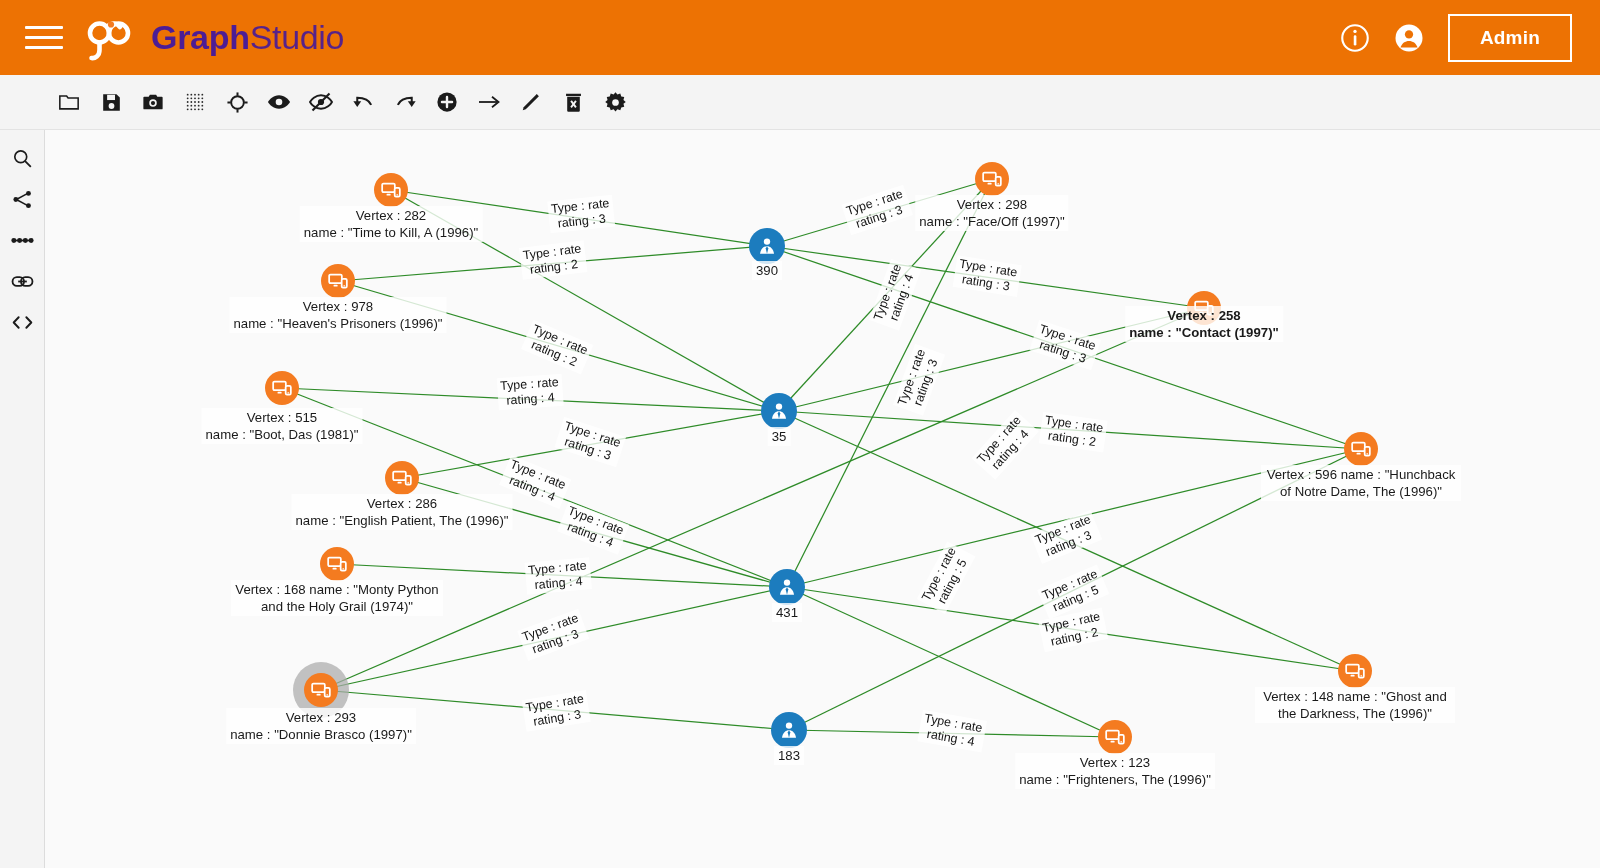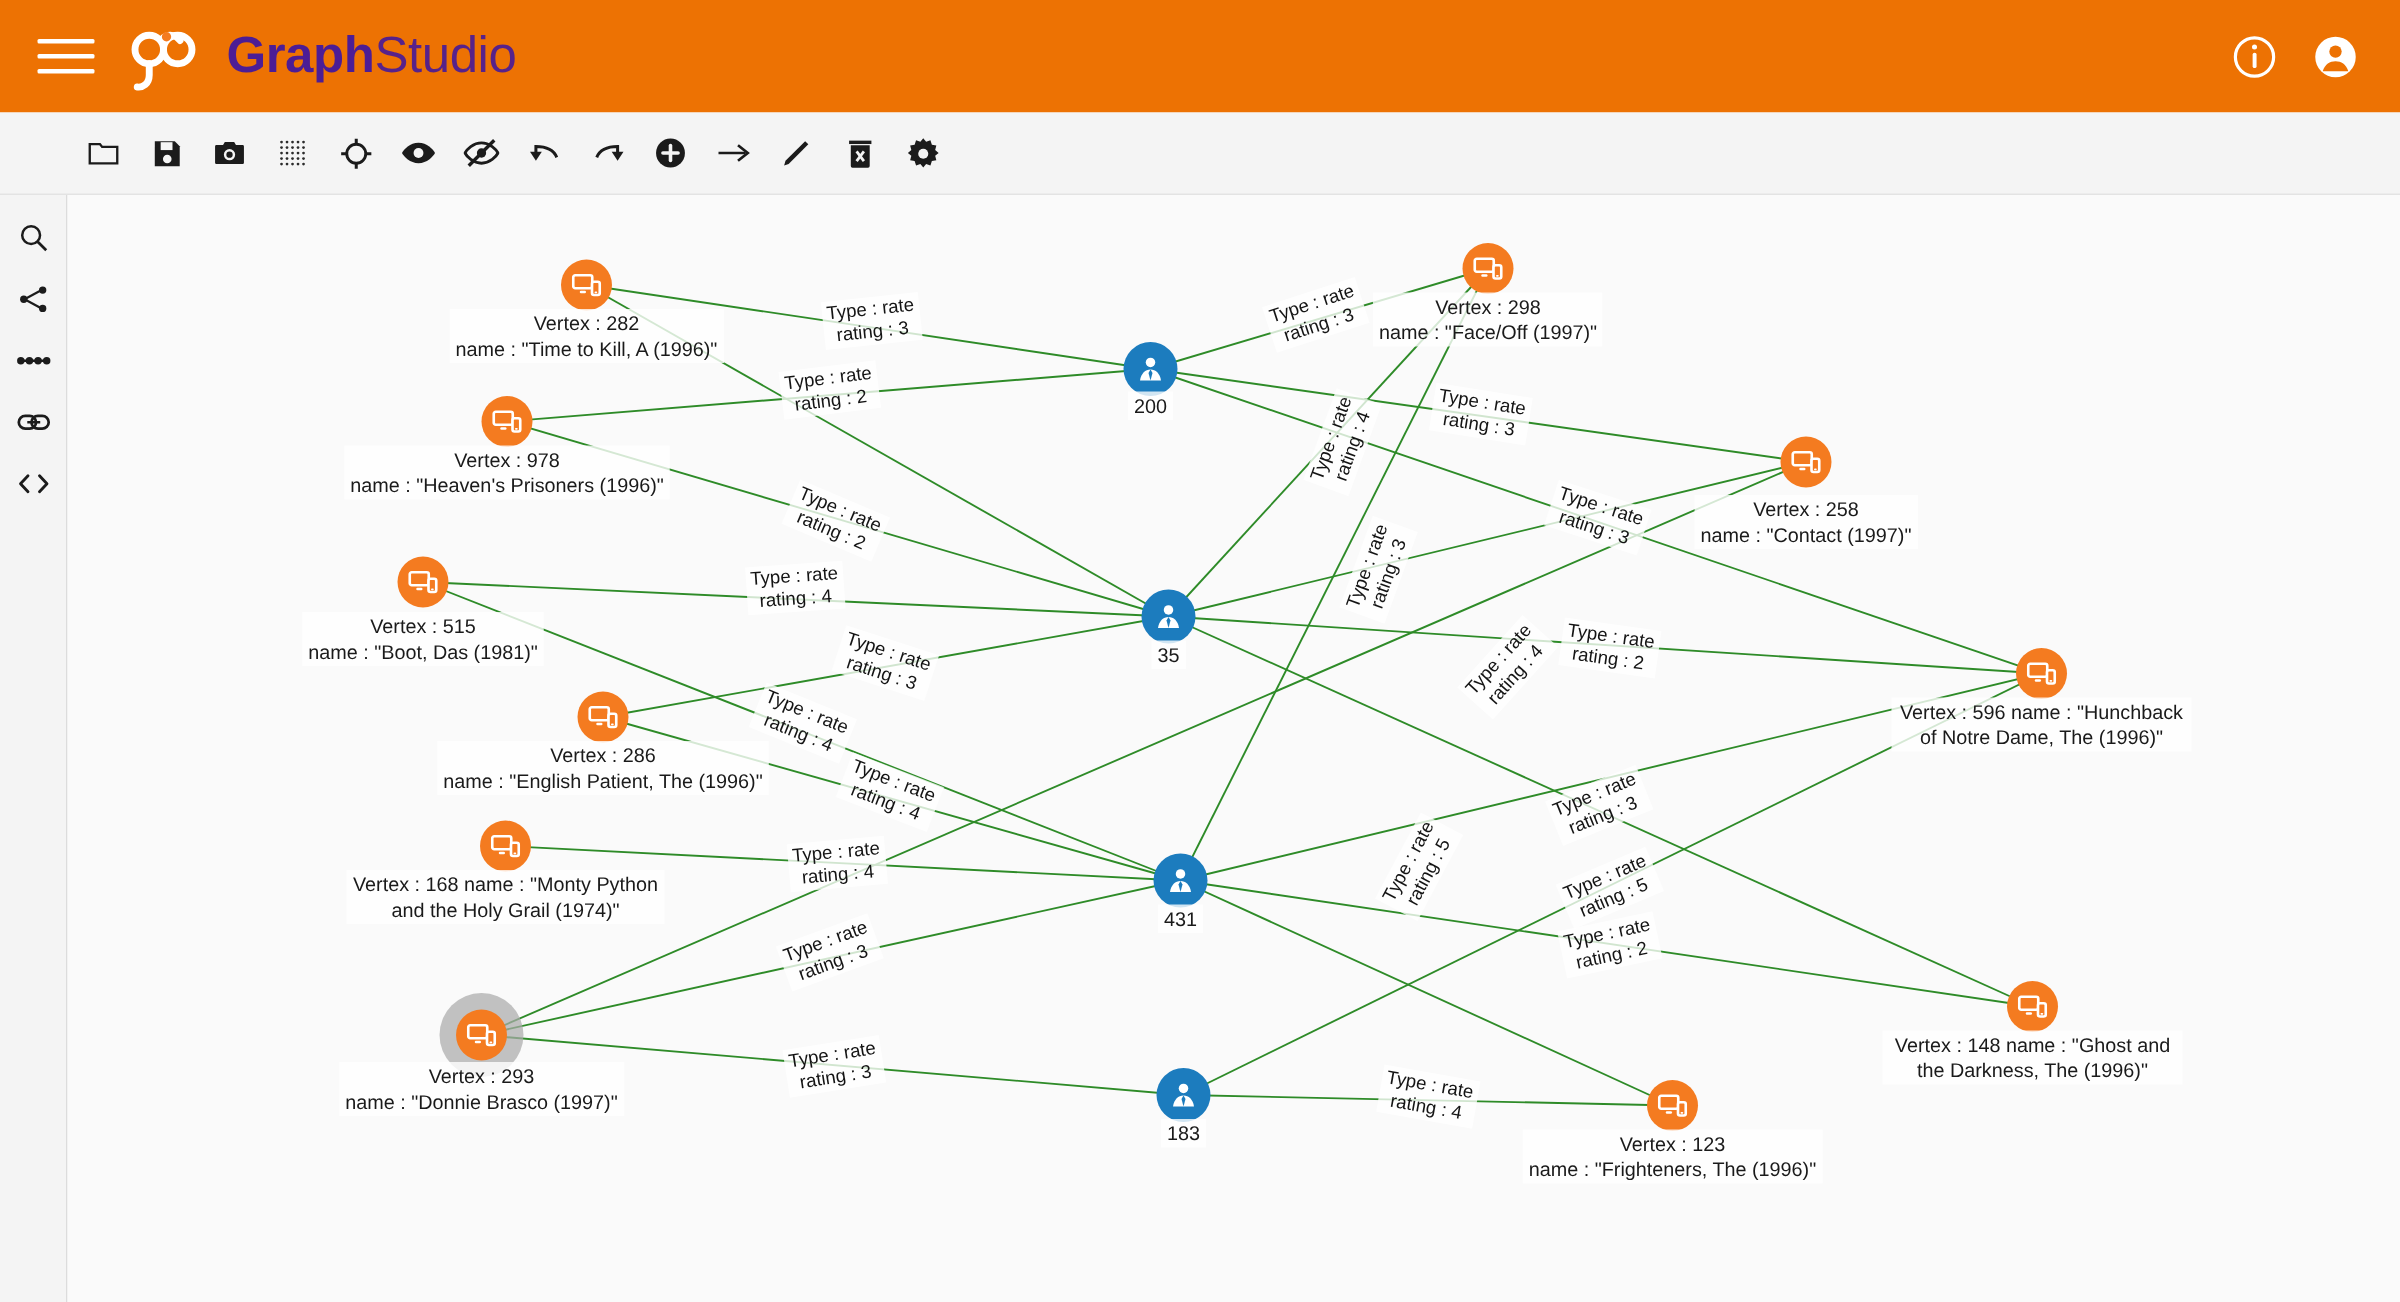--- a/index.html
+++ b/index.html
@@ -168,20 +168,21 @@
         <rect x="11" y="9.7" width="2.1" height="8.2" rx="1" fill="#fff"></rect>
       </svg>
     </span>
     <span>
       <svg class="hdr-icon" viewBox="0 0 24 24">
         <circle cx="12" cy="12" r="10.8" fill="#fff"></circle>
         <circle cx="12" cy="9.1" r="3.3" fill="#ED7203"></circle>
         <path d="M5.2 19.6 C6.3 15.9 9 14.3 12 14.3 C15 14.3 17.7 15.9 18.8 19.6 Z" fill="#ED7203"></path>
       </svg>
     </span>
+    <button id="admin-button">Admin</button>
   </div>
 </div>
 
 <div id="toolbar">
   <div class="tb-spacer"></div>
 
   <div class="tb-btn" title="Open">
     <svg width="22" height="22" viewBox="0 0 24 24">
         <path d="M2 5.5h7.4l1.6 2.1H22V19.5H2z" fill="none" stroke="#1b1b1b" stroke-width="1.7"></path>
       </svg>
@@ -398,40 +399,40 @@
       </div>
       <div class="node-label" style="left: 947px; top: 65px;">Vertex : 298
 name : "Face/Off (1997)"</div>
       <div class="node person" style="left: 722px; top: 116px;">
         <svg width="20" height="20" viewBox="0 0 24 24">
           <circle cx="12" cy="6.7" r="3.8" fill="#ffffff"></circle>
           <path d="M3.6 21.2 C4.4 15.4 7.9 12.3 12 12.3 C16.1 12.3 19.6 15.4 20.4 21.2 Z" fill="#ffffff"></path>
           <path d="M12 12.4 L10.4 15.1 L12 21.2 L13.6 15.1 Z" fill="#1C7CBE"></path>
         </svg>
       </div>
-      <div class="node-label" style="left: 722px; top: 131px;">200</div>
+      <div class="node-label" style="left: 722px; top: 131px;">390</div>
       <div class="node movie" style="left: 293px; top: 151px;">
         <svg width="20" height="20" viewBox="0 0 24 24">
           <rect x="1.4" y="4.2" width="15.2" height="10.4" rx="1.6" fill="none" stroke="#ffffff" stroke-width="2.1"></rect>
           <rect x="6.6" y="16.6" width="5" height="2" rx="1" fill="#ffffff"></rect>
           <rect x="16.4" y="9.4" width="6.2" height="10.6" rx="1.6" fill="#F47B20" stroke="#ffffff" stroke-width="2.1"></rect>
           <rect x="18.4" y="17.1" width="2.2" height="1.4" rx=".7" fill="#ffffff"></rect>
         </svg>
       </div>
       <div class="node-label" style="left: 293px; top: 167px;">Vertex : 978
 name : "Heaven's Prisoners (1996)"</div>
       <div class="node movie" style="left: 1159px; top: 178px;">
         <svg width="20" height="20" viewBox="0 0 24 24">
           <rect x="1.4" y="4.2" width="15.2" height="10.4" rx="1.6" fill="none" stroke="#ffffff" stroke-width="2.1"></rect>
           <rect x="6.6" y="16.6" width="5" height="2" rx="1" fill="#ffffff"></rect>
           <rect x="16.4" y="9.4" width="6.2" height="10.6" rx="1.6" fill="#F47B20" stroke="#ffffff" stroke-width="2.1"></rect>
           <rect x="18.4" y="17.1" width="2.2" height="1.4" rx=".7" fill="#ffffff"></rect>
         </svg>
       </div>
-      <div class="node-label" style="left: 1159px; top: 200px;">Vertex : 258
+      <div class="node-label" style="left: 1159px; top: 176px; font-weight: bold;">Vertex : 258
 name : "Contact (1997)"</div>
       <div class="node movie" style="left: 237px; top: 258px;">
         <svg width="20" height="20" viewBox="0 0 24 24">
           <rect x="1.4" y="4.2" width="15.2" height="10.4" rx="1.6" fill="none" stroke="#ffffff" stroke-width="2.1"></rect>
           <rect x="6.6" y="16.6" width="5" height="2" rx="1" fill="#ffffff"></rect>
           <rect x="16.4" y="9.4" width="6.2" height="10.6" rx="1.6" fill="#F47B20" stroke="#ffffff" stroke-width="2.1"></rect>
           <rect x="18.4" y="17.1" width="2.2" height="1.4" rx=".7" fill="#ffffff"></rect>
         </svg>
       </div>
       <div class="node-label" style="left: 237px; top: 278px;">Vertex : 515

